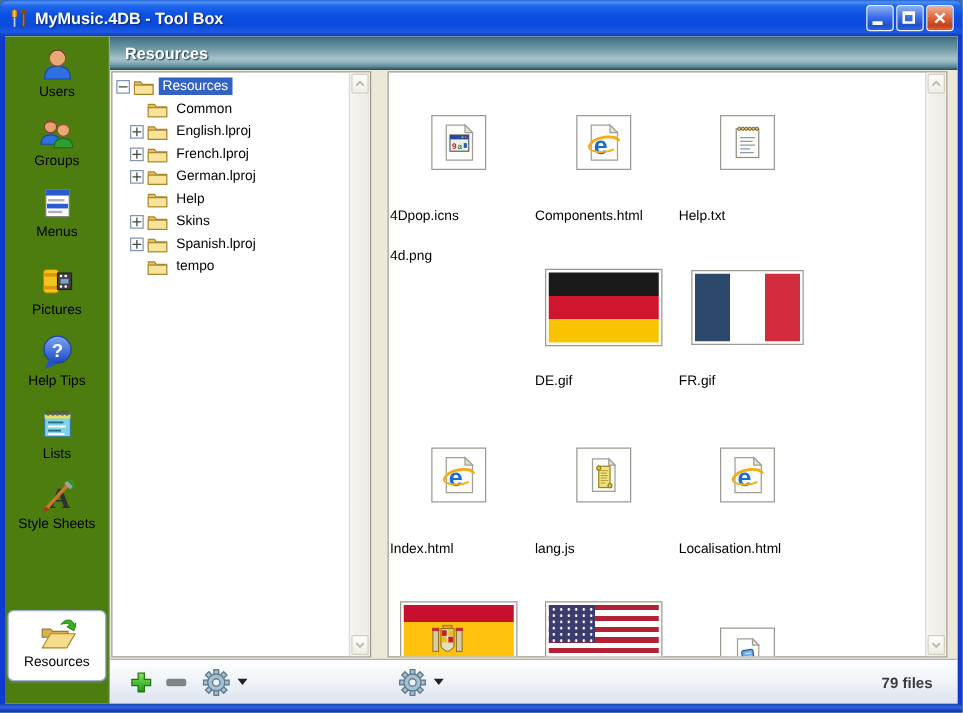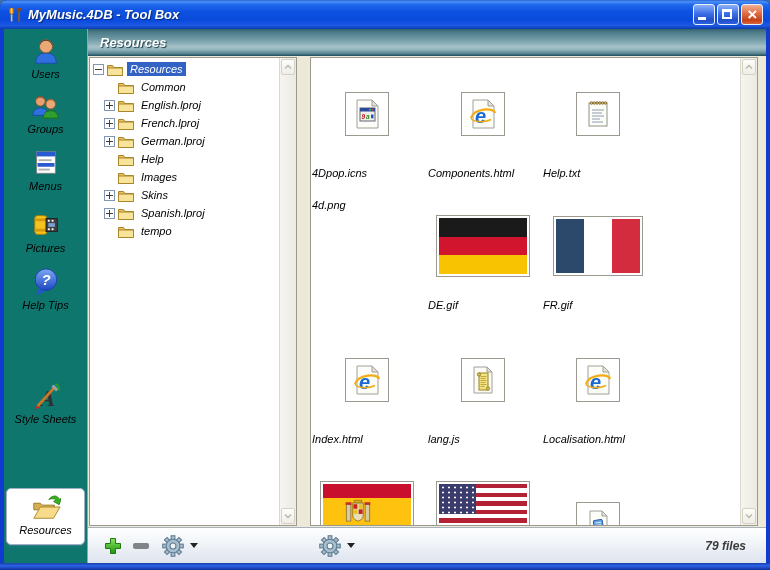--- a/index.html
+++ b/index.html
@@ -1,35 +1,35 @@
 <!DOCTYPE html>
 <html><head>
 <meta charset="utf-8">
 <style>
   html,body{margin:0;padding:0;background:#3a6ea5;font-family:"Liberation Sans",sans-serif;}
   .win{position:relative;width:770px;height:570px;overflow:hidden;border-radius:7px 7px 0 0;
-       background:#0f3bd0;font-style:italic;}
+       background:#0f3bd0;}
   
   .titlebar{position:absolute;left:0;top:0;right:0;height:29px;border-radius:7px 7px 0 0;
     background:linear-gradient(180deg,#2b64d8 0%,#4a90f4 6%,#2068ee 16%,#0d51e0 40%,#0a4adc 70%,#1c59e2 88%,#0c3cae 100%);
     display:flex;align-items:center;}
   .title-icon{margin:0 5px 0 7px;flex:none;}
   .title-text{color:#fff;font-size:13px;font-weight:bold;text-shadow:1px 1px 1px #0a2a7a;}
   .winbtns{position:absolute;right:7px;top:4px;display:flex;gap:2px;}
   .wbtn{width:22px;height:21px;border-radius:3px;border:1px solid #e8f0ff;position:relative;box-sizing:border-box;}
   .wbtn-blue{background:linear-gradient(180deg,#8cb0f4 0%,#3d6fe8 45%,#2050c8 80%,#2e62de 100%);}
   .wbtn-red{background:linear-gradient(180deg,#f0b094 0%,#e06b43 45%,#c44117 80%,#d8663a 100%);}
   .wbtn-min::before{content:"";position:absolute;left:4px;bottom:4px;width:8px;height:3px;background:#fff;}
   .wbtn-max::before{content:"";position:absolute;left:4px;top:4px;width:10px;height:10px;border:2px solid #fff;border-top-width:3px;box-sizing:border-box;}
   .wbtn-close::before{content:"\00D7";position:absolute;left:0;right:0;top:-1px;text-align:center;color:#fff;font-size:17px;font-weight:bold;line-height:21px;}
   
   .client{position:absolute;left:4px;right:4px;top:29px;bottom:7px;background:#fff;overflow:hidden;}
   .edge-b{position:absolute;left:0;right:0;bottom:0;height:7px;background:linear-gradient(180deg,#1941a5,#2d62e8 40%,#0e2f9a);}
   
-  .sidebar{position:absolute;left:0;top:0;bottom:0;width:83px;background:#0f766e;border-right:1px solid #9aa0a6;}
+  .sidebar{position:absolute;left:0;top:0;bottom:0;width:83px;background:#4d7c0f;border-right:1px solid #9aa0a6;}
   .side-item{position:absolute;left:2px;right:2px;text-align:center;cursor:default;}
   .side-item .sicon{display:block;margin:0 auto;}
   .side-label{font-size:11px;color:#000;margin-top:2px;}
   .side-item.selected{border:1px solid #9fb0c8;border-radius:5px;background:#fff;box-shadow:0 1px 2px rgba(120,140,170,.4);padding-top:3px;}
   
   .teal{position:absolute;left:84px;right:0;top:0;height:27px;
     background:linear-gradient(180deg,#336271 0%,#4d7b89 12%,#6f9aa5 38%,#a6c2c9 66%,#93b5be 76%,#5d8896 90%,#1f4b58 100%);
     display:flex;align-items:center;}
   .teal-title{color:#fff;font-size:13px;font-weight:bold;margin-left:12px;text-shadow:1px 1px 1px #173c47;}
   
@@ -302,20 +302,26 @@
             <use href="#sym-pictures"></use>
           </svg>
         <div class="side-label">Pictures</div>
       </div>
       <div class="side-item" style="top:238px">
         <svg class="sicon" width="30" height="30">
             <use href="#sym-help"></use>
           </svg>
         <div class="side-label">Help Tips</div>
       </div>
+      <div class="side-item" style="top:296px">
+        <svg class="sicon" width="30" height="30">
+            <use href="#sym-lists"></use>
+          </svg>
+        <div class="side-label">Lists</div>
+      </div>
       <div class="side-item" style="top:352px">
         <svg class="sicon" width="30" height="30">
             <use href="#sym-styles"></use>
           </svg>
         <div class="side-label">Style Sheets</div>
       </div>
       <div class="side-item selected" style="top:459px;height:52px">
         <svg class="sicon" width="30" height="30">
             <use href="#sym-res"></use>
           </svg>
@@ -365,27 +371,20 @@
                 <use href="#sym-folder"></use>
               </svg>
             <span class="tlabel">German.lproj</span>
           </div>
           <div class="trow lvl1">
             <span class="exp none"></span>
             <svg class="tfold" width="16" height="13">
                 <use href="#sym-folder"></use>
               </svg>
             <span class="tlabel">Help</span>
-          </div>
-          <div class="trow lvl1">
-            <span class="exp none"></span>
-            <svg class="tfold" width="16" height="13">
-                <use href="#sym-folder"></use>
-              </svg>
-            <span class="tlabel">Images</span>
           </div>
           <div class="trow lvl1">
             <span class="exp plus"></span>
             <svg class="tfold" width="16" height="13">
                 <use href="#sym-folder"></use>
               </svg>
             <span class="tlabel">Skins</span>
           </div>
           <div class="trow lvl1">
             <span class="exp plus"></span>

